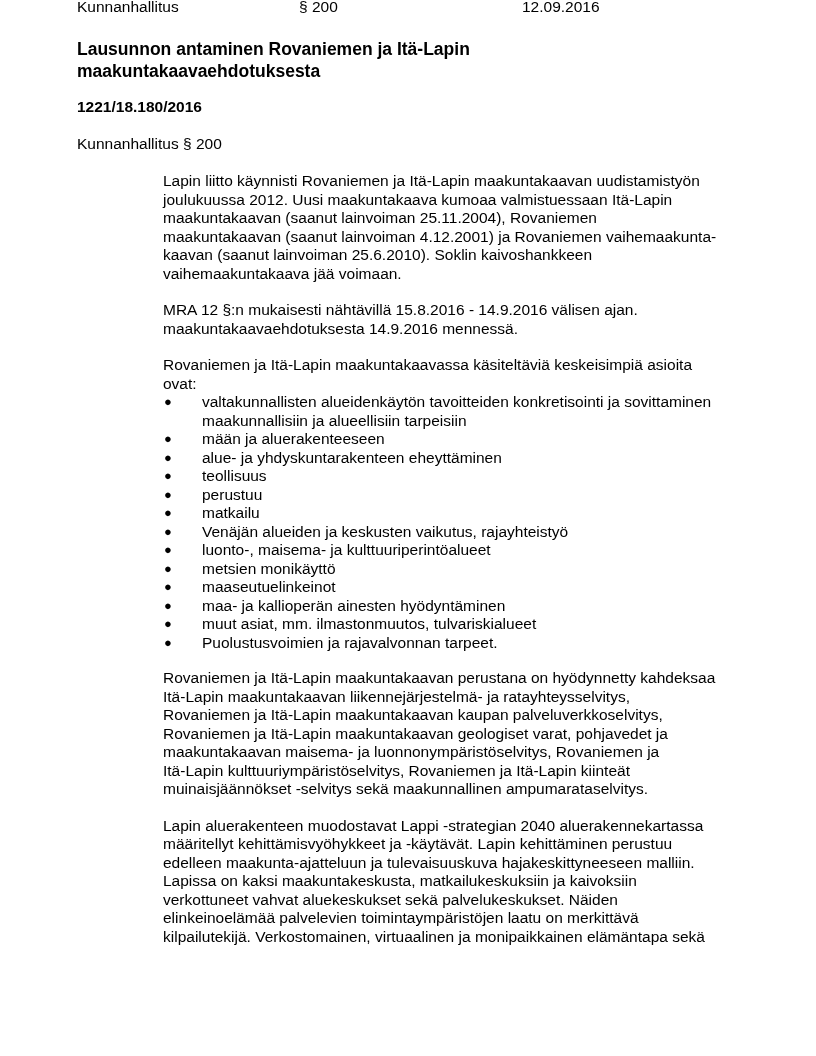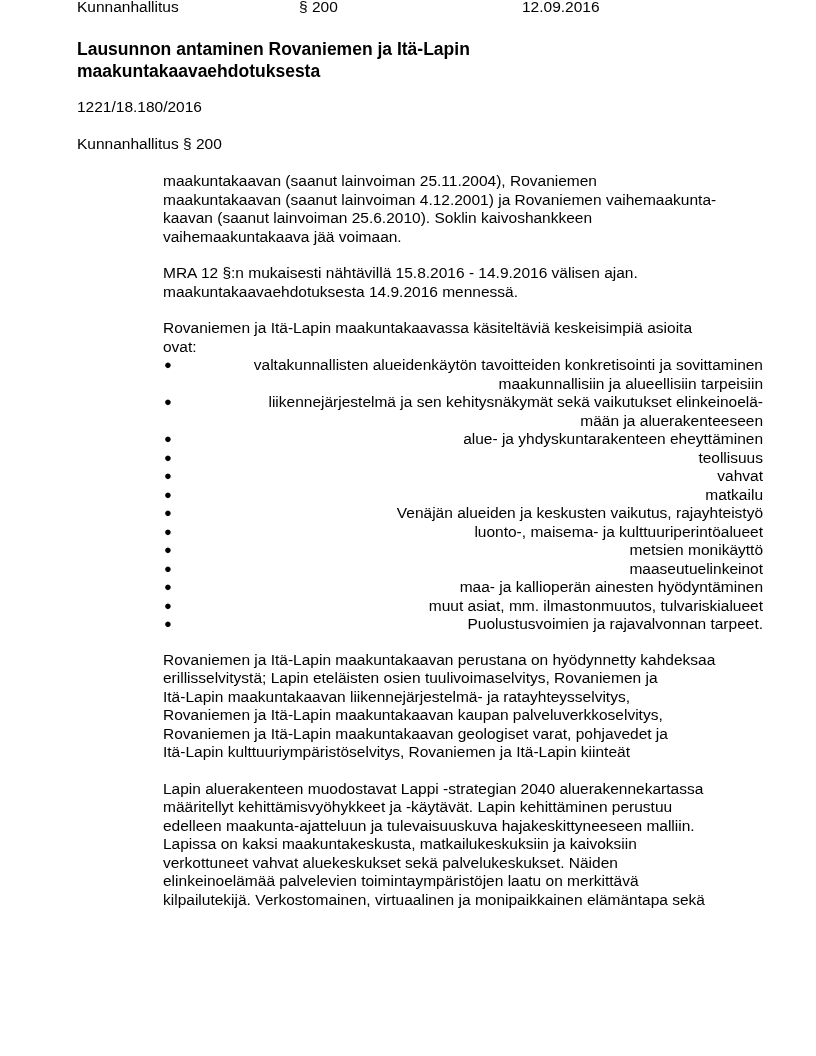--- a/index.html
+++ b/index.html
@@ -10,49 +10,51 @@
   }
   .header-row { position: absolute; top: -3px; left: 77px; width: 700px; height: 20px; }
   .header-row span { position: absolute; top: 0; line-height: 20px; }
   .h-body { left: 0; }
   .h-sect { left: 222px; }
   .h-date { left: 445px; }
   .title {
     position: absolute; top: 38px; left: 77px; width: 560px;
     font-weight: bold; font-size: 17.5px; line-height: 22px; margin: 0;
   }
-  .diary { position: absolute; top: 97px; left: 77px; line-height: 20px; }
+  .diary { position: absolute; top: 97px; left: 77px; line-height: 20px; font-weight: bold; }
   .section-ref { position: absolute; top: 134px; left: 77px; line-height: 20px; }
   .content { position: absolute; top: 172px; left: 163px; width: 600px; }
   .para { margin: 0 0 18px 0; line-height: 18.5px; }
   .line { display: block; white-space: nowrap; }
   .list { margin: 0 0 17px 0; padding: 0; list-style: none; }
   .list li { position: relative; padding-left: 39px; line-height: 18.5px; }
   .bullet { position: absolute; left: 1px; top: 0; font-size: 13px; }
-  .list li .line { display: block; text-align: right; }
+  .list li .line { display: block; }
 </style>
 </head>
 <body>
 
 <div class="header-row">
   <span class="h-body">Kunnanhallitus</span>
   <span class="h-sect">§ 200</span>
   <span class="h-date">12.09.2016</span>
 </div>
 
 <h1 class="title">
   <span class="line">Lausunnon antaminen Rovaniemen ja Itä-Lapin</span>
   <span class="line">maakuntakaavaehdotuksesta</span>
 </h1>
 
 <div class="diary">1221/18.180/2016</div>
 <div class="section-ref">Kunnanhallitus § 200</div>
 
 <div class="content">
   <p class="para">
+      <span class="line">Lapin liitto käynnisti Rovaniemen ja Itä-Lapin maakuntakaavan uudistamistyön</span>
+      <span class="line">joulukuussa 2012. Uusi maakuntakaava kumoaa valmistuessaan Itä-Lapin</span>
       <span class="line">maakuntakaavan (saanut lainvoiman 25.11.2004), Rovaniemen</span>
       <span class="line">maakuntakaavan (saanut lainvoiman 4.12.2001) ja Rovaniemen vaihemaakunta-</span>
       <span class="line">kaavan (saanut lainvoiman 25.6.2010). Soklin kaivoshankkeen</span>
       <span class="line">vaihemaakuntakaava jää voimaan.</span>
     </p>
   <p class="para">
       <span class="line">MRA 12 §:n mukaisesti nähtävillä 15.8.2016 - 14.9.2016 välisen ajan.</span>
       <span class="line">maakuntakaavaehdotuksesta 14.9.2016 mennessä.</span>
     </p>
   <p class="para" style="margin-bottom:0">
@@ -60,34 +62,33 @@
       <span class="line">ovat:</span>
     </p>
   <ul class="list" id="topics-list">
       <li>
         <span class="bullet">●</span>
         <span class="line">valtakunnallisten alueidenkäytön tavoitteiden konkretisointi ja sovittaminen</span>
         <span class="line">maakunnallisiin ja alueellisiin tarpeisiin</span>
       </li>
       <li>
         <span class="bullet">●</span>
-        <span class="line">liikennejärjestelmä ja sen kehitysnäkymät sekä vaikutukset elinkeinoelä-</span>
         <span class="line">mään ja aluerakenteeseen</span>
       </li>
       <li>
         <span class="bullet">●</span>
         <span class="line">alue- ja yhdyskuntarakenteen eheyttäminen</span>
       </li>
       <li>
         <span class="bullet">●</span>
         <span class="line">teollisuus</span>
       </li>
       <li>
         <span class="bullet">●</span>
-        <span class="line">vahvat</span>
+        <span class="line">perustuu</span>
       </li>
       <li>
         <span class="bullet">●</span>
         <span class="line">matkailu</span>
       </li>
       <li>
         <span class="bullet">●</span>
         <span class="line">Venäjän alueiden ja keskusten vaikutus, rajayhteistyö</span>
       </li>
       <li>
@@ -110,25 +111,26 @@
         <span class="bullet">●</span>
         <span class="line">muut asiat, mm. ilmastonmuutos, tulvariskialueet</span>
       </li>
       <li>
         <span class="bullet">●</span>
         <span class="line">Puolustusvoimien ja rajavalvonnan tarpeet.</span>
       </li>
     </ul>
   <p class="para">
       <span class="line">Rovaniemen ja Itä-Lapin maakuntakaavan perustana on hyödynnetty kahdeksaa</span>
-      <span class="line">erillisselvitystä; Lapin eteläisten osien tuulivoimaselvitys, Rovaniemen ja</span>
       <span class="line">Itä-Lapin maakuntakaavan liikennejärjestelmä- ja ratayhteysselvitys,</span>
       <span class="line">Rovaniemen ja Itä-Lapin maakuntakaavan kaupan palveluverkkoselvitys,</span>
       <span class="line">Rovaniemen ja Itä-Lapin maakuntakaavan geologiset varat, pohjavedet ja</span>
+      <span class="line">maakuntakaavan maisema- ja luonnonympäristöselvitys, Rovaniemen ja</span>
       <span class="line">Itä-Lapin kulttuuriympäristöselvitys, Rovaniemen ja Itä-Lapin kiinteät</span>
+      <span class="line">muinaisjäännökset -selvitys sekä maakunnallinen ampumarataselvitys.</span>
     </p>
   <p class="para">
       <span class="line">Lapin aluerakenteen muodostavat Lappi -strategian 2040 aluerakennekartassa</span>
       <span class="line">määritellyt kehittämisvyöhykkeet ja -käytävät. Lapin kehittäminen perustuu</span>
       <span class="line">edelleen maakunta-ajatteluun ja tulevaisuuskuva hajakeskittyneeseen malliin.</span>
       <span class="line">Lapissa on kaksi maakuntakeskusta, matkailukeskuksiin ja kaivoksiin</span>
       <span class="line">verkottuneet vahvat aluekeskukset sekä palvelukeskukset. Näiden</span>
       <span class="line">elinkeinoelämää palvelevien toimintaympäristöjen laatu on merkittävä</span>
       <span class="line">kilpailutekijä. Verkostomainen, virtuaalinen ja monipaikkainen elämäntapa sekä</span>
     </p>

